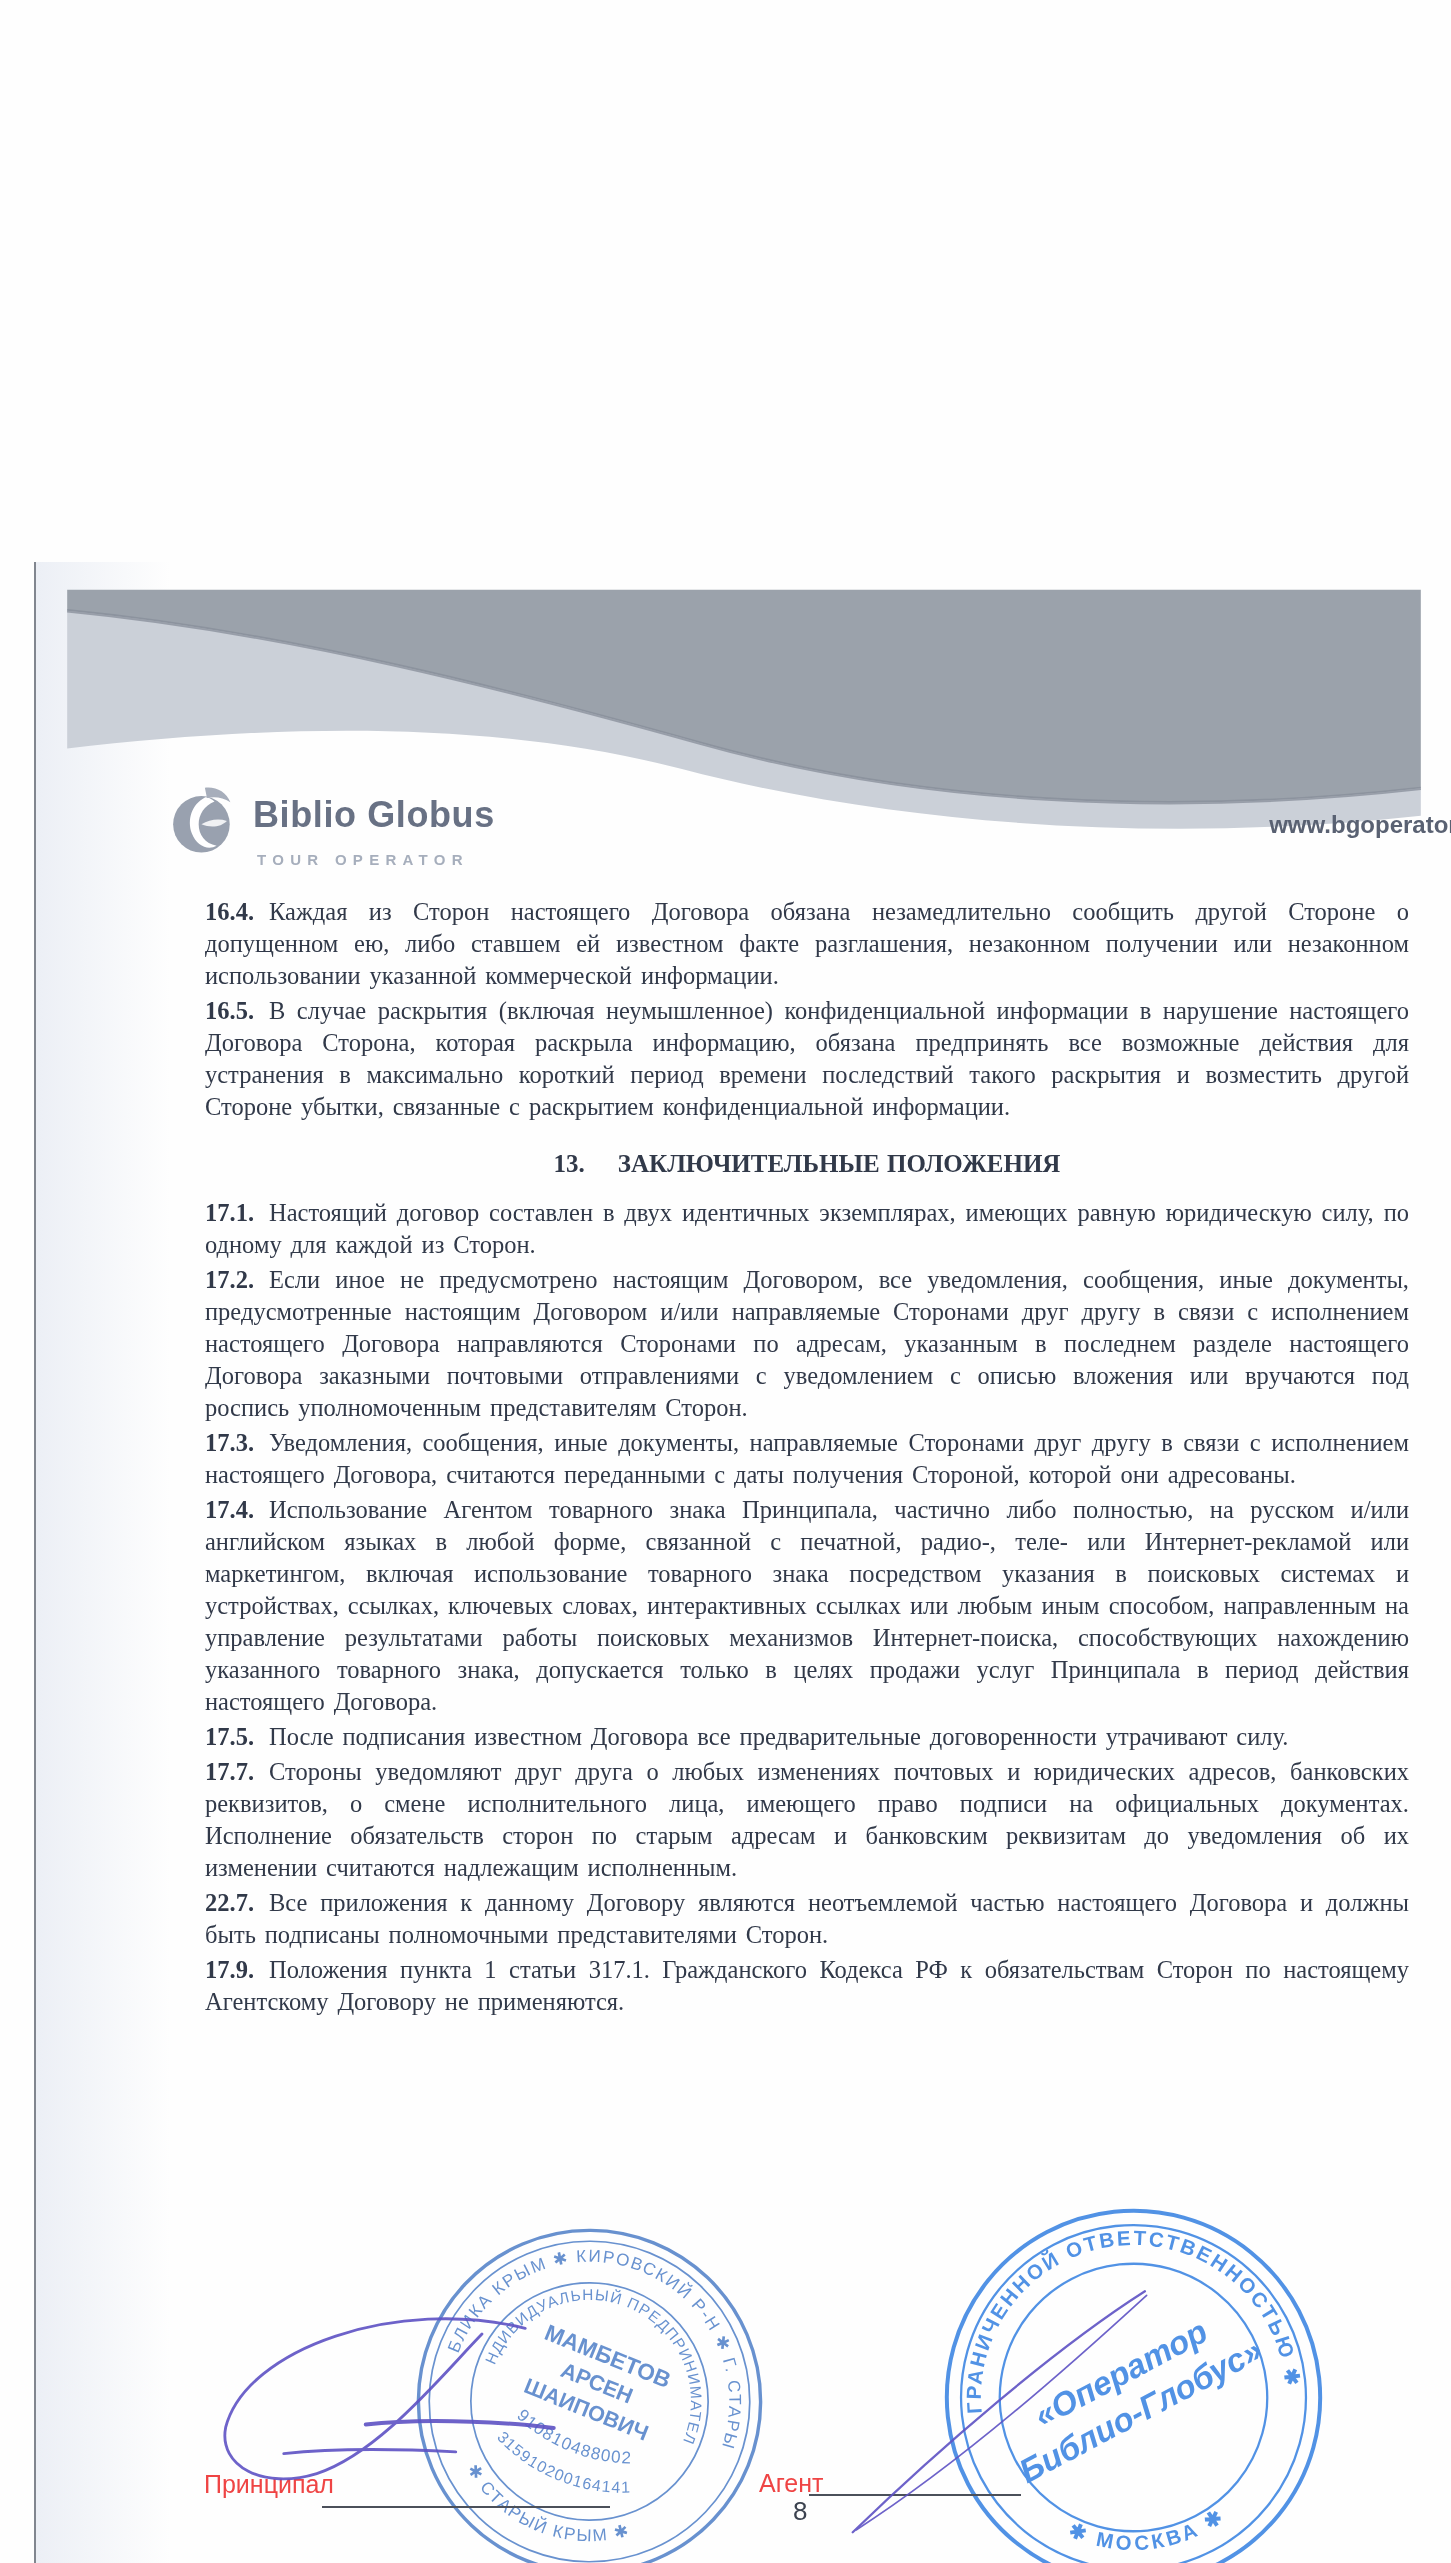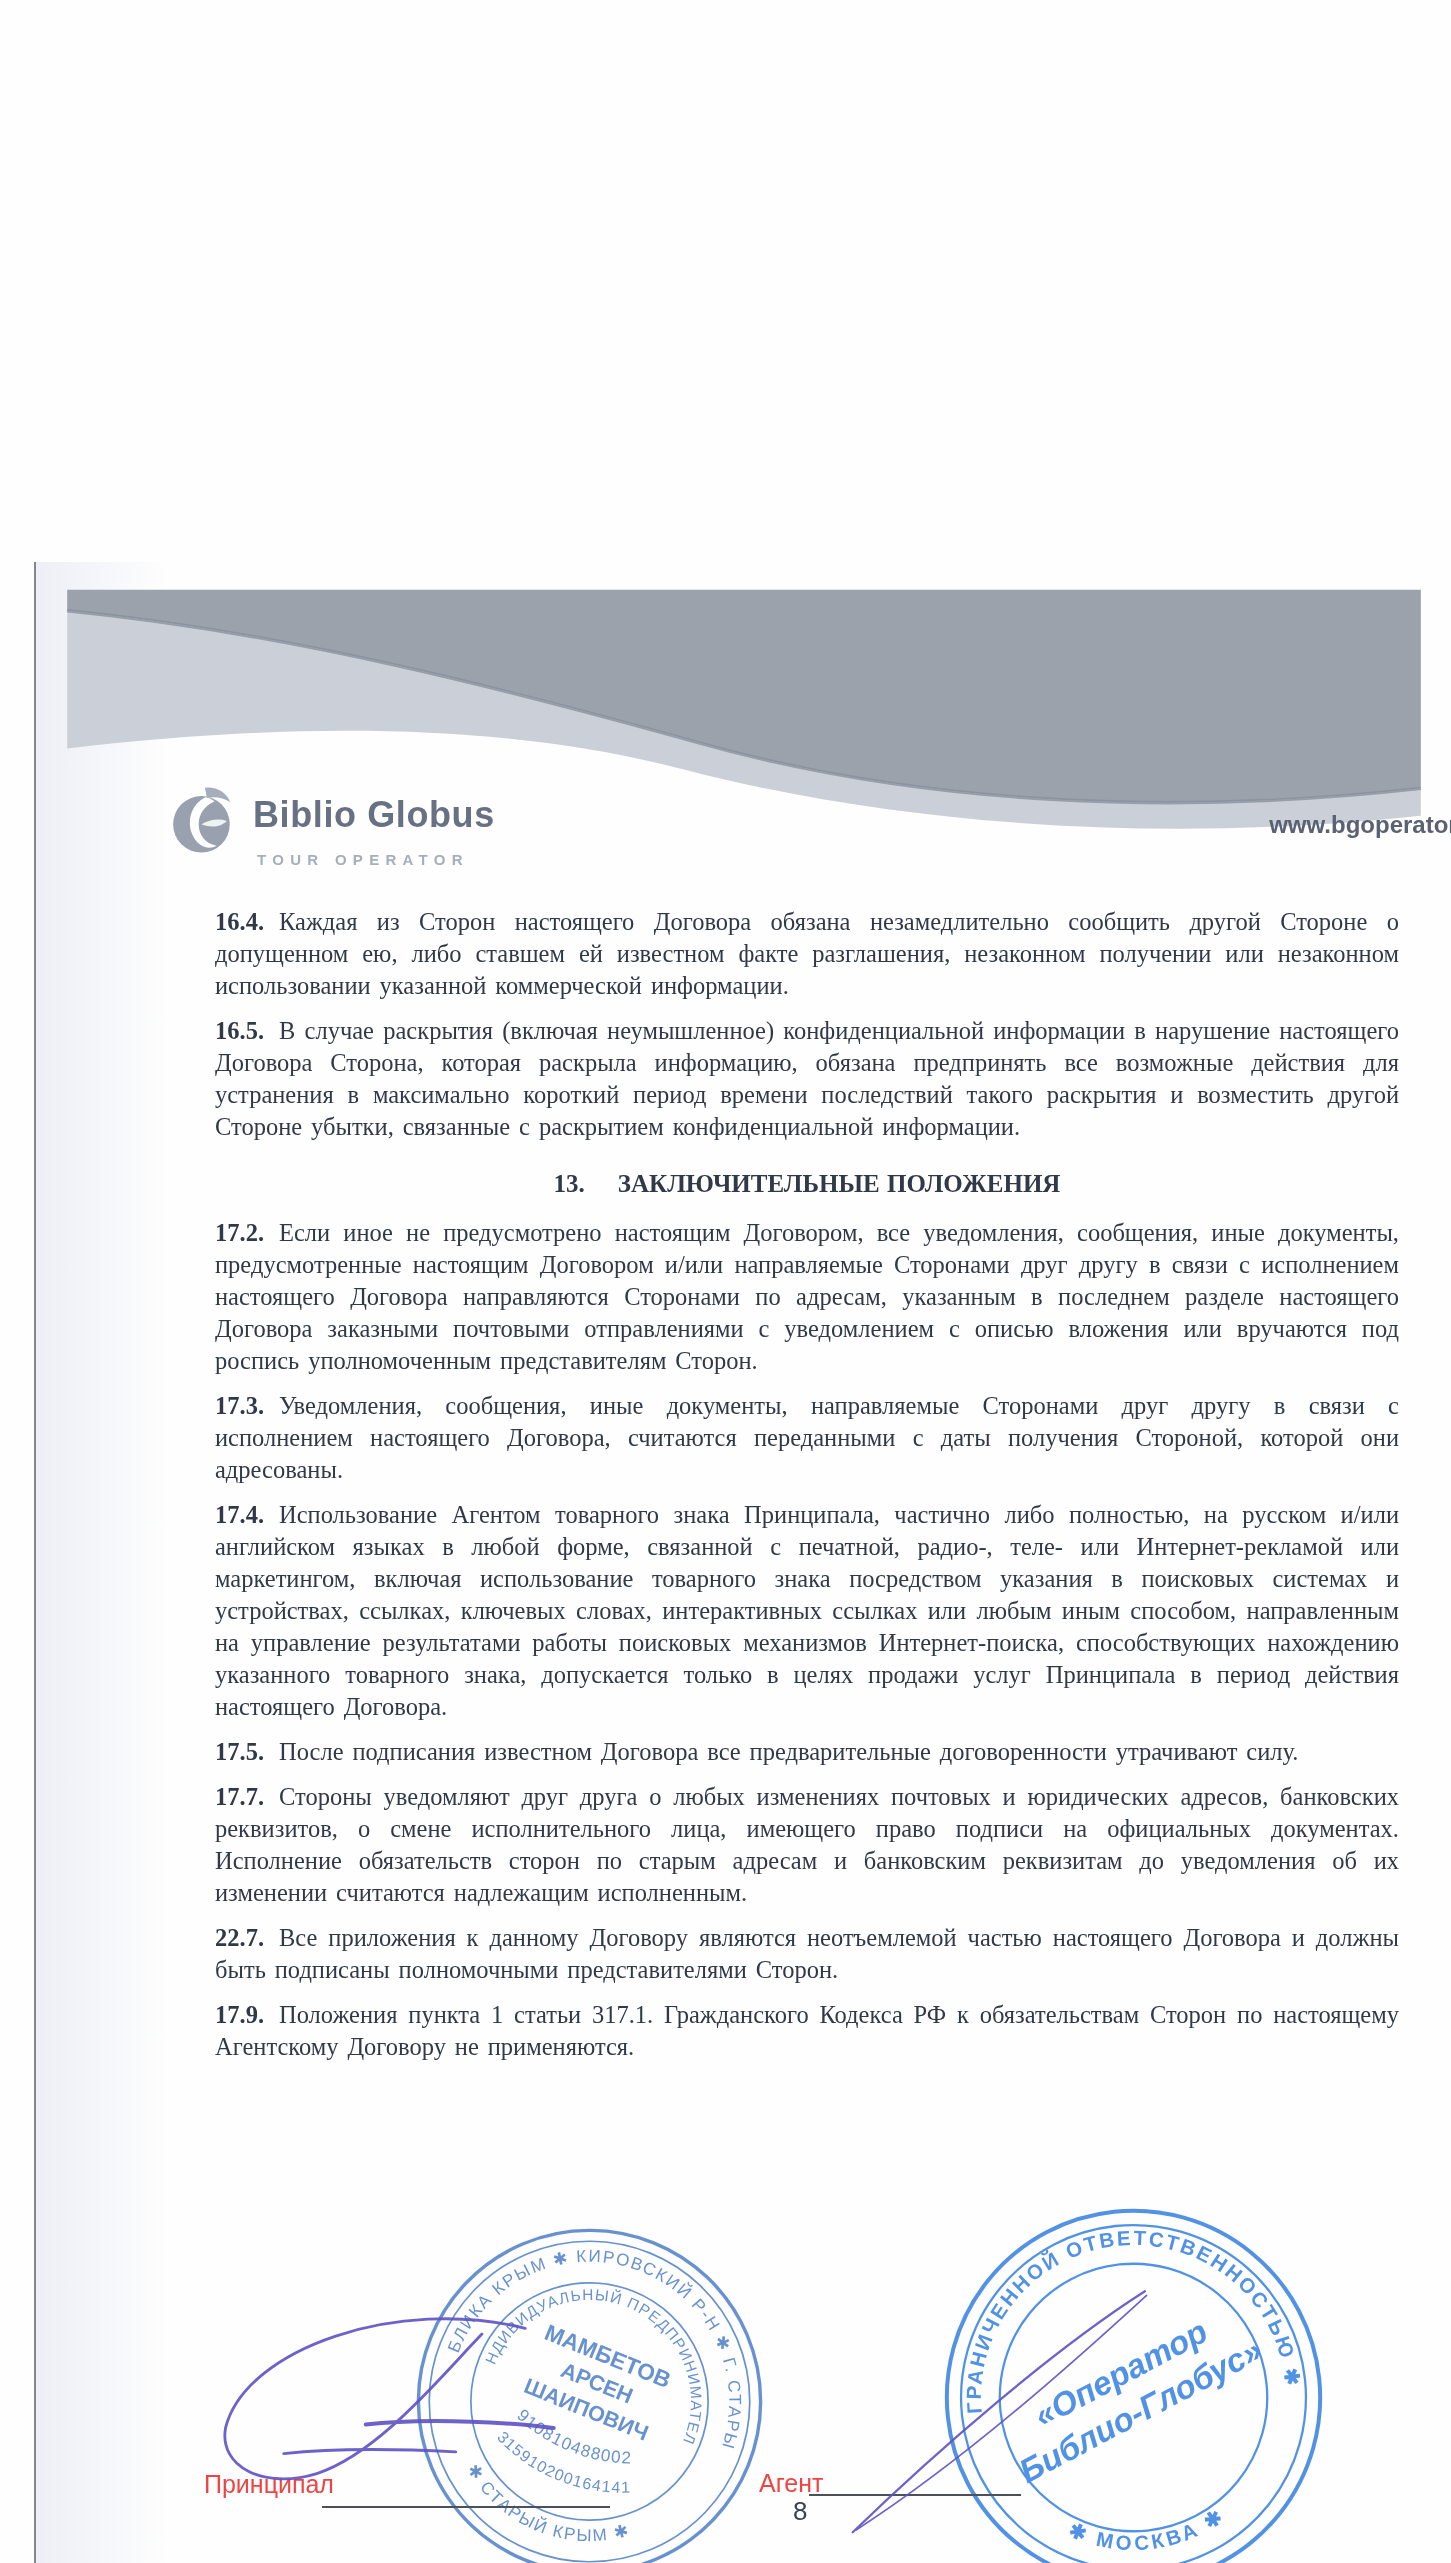--- a/index.html
+++ b/index.html
@@ -12,21 +12,21 @@
   .logo-row{position:absolute;left:169px;top:785px;width:1196px;height:108px;}
   .logo-mark{position:absolute;left:0;top:0;width:69px;height:69px;}
   .brand{position:absolute;left:84px;top:9px;font-family:"Liberation Sans",sans-serif;
          font-size:36px;font-weight:bold;letter-spacing:0.6px;color:#687184;}
   .tagline{position:absolute;left:88px;top:66px;font-family:"Liberation Sans",sans-serif;
          font-size:15px;font-weight:bold;letter-spacing:6.3px;color:#a6aebc;}
   .site{position:absolute;left:931px;top:26px;width:387px;text-align:right;
          font-family:"Liberation Sans",sans-serif;font-size:24px;font-weight:600;color:#596172;}
   .doc{position:absolute;left:202px;top:893px;width:1210px;
        font-size:24.5px;line-height:32px;color:#313949;text-align:justify;word-spacing:2.8px;}
-  .doc p{margin:13px;}
+  .doc p{margin:3px;}
   .doc p b{padding-right:15px;}
   .sec-head{font-weight:bold;text-align:center;font-size:25px;margin:25px 0 17px 0 !important;
        word-spacing:1.1px;}
   .sec-head .sec-num{display:inline-block;margin-right:33px;}
   .footer-label{position:absolute;font-family:"Liberation Sans",sans-serif;font-size:25px;color:#ef4444;}
   .sig-line{position:absolute;height:2.3px;background:#4b505a;}
   .page-num{position:absolute;left:793px;top:2496px;font-family:"Liberation Sans",sans-serif;
        font-size:26px;color:#3c4350;}
   .stamp{position:absolute;opacity:0.83;}
   .overlay{position:absolute;left:0;top:0;pointer-events:none;}
@@ -55,20 +55,21 @@
     </svg>
     <div class="brand">Biblio Globus</div>
     <div class="tagline">TOUR OPERATOR</div>
     <div class="site">www.bgoperator.ru</div>
   </div>
 
   <div class="doc">
     <p><b>16.4.</b><span>Каждая из Сторон настоящего Договора обязана незамедлительно сообщить другой Стороне о допущенном ею, либо ставшем ей известном факте разглашения, незаконном получении или незаконном использовании указанной коммерческой информации.</span></p>
     <p><b>16.5.</b><span>В случае раскрытия (включая неумышленное) конфиденциальной информации в нарушение настоящего Договора Сторона, которая раскрыла информацию, обязана предпринять все возможные действия для устранения в максимально короткий период времени последствий такого раскрытия и возместить другой Стороне убытки, связанные с раскрытием конфиденциальной информации.</span></p>
     <p class="sec-head"><span class="sec-num">13.</span><span>ЗАКЛЮЧИТЕЛЬНЫЕ ПОЛОЖЕНИЯ</span></p>
+    <p><b>17.1.</b><span>Настоящий договор составлен в двух идентичных экземплярах, имеющих равную юридическую силу, по одному для каждой из Сторон.</span></p>
     <p><b>17.2.</b><span>Если иное не предусмотрено настоящим Договором, все уведомления, сообщения, иные документы, предусмотренные настоящим Договором и/или направляемые Сторонами друг другу в связи с исполнением настоящего Договора направляются Сторонами по адресам, указанным в последнем разделе настоящего Договора заказными почтовыми отправлениями с уведомлением с описью вложения или вручаются под роспись уполномоченным представителям Сторон.</span></p>
     <p><b>17.3.</b><span>Уведомления, сообщения, иные документы, направляемые Сторонами друг другу в связи с исполнением настоящего Договора, считаются переданными с даты получения Стороной, которой они адресованы.</span></p>
     <p><b>17.4.</b><span>Использование Агентом товарного знака Принципала, частично либо полностью, на русском и/или английском языках в любой форме, связанной с печатной, радио-, теле- или Интернет-рекламой или маркетингом, включая использование товарного знака посредством указания в поисковых системах и устройствах, ссылках, ключевых словах, интерактивных ссылках или любым иным способом, направленным на управление результатами работы поисковых механизмов Интернет-поиска, способствующих нахождению указанного товарного знака, допускается только в целях продажи услуг Принципала в период действия настоящего Договора.</span></p>
     <p><b>17.5.</b><span>После подписания известном Договора все предварительные договоренности утрачивают силу.</span></p>
     <p><b>17.7.</b><span>Стороны уведомляют друг друга о любых изменениях почтовых и юридических адресов, банковских реквизитов, о смене исполнительного лица, имеющего право подписи на официальных документах. Исполнение обязательств сторон по старым адресам и банковским реквизитам до уведомления об их изменении считаются надлежащим исполненным.</span></p>
     <p><b>22.7.</b><span>Все приложения к данному Договору являются неотъемлемой частью настоящего Договора и должны быть подписаны полномочными представителями Сторон.</span></p>
     <p><b>17.9.</b><span>Положения пункта 1 статьи 317.1. Гражданского Кодекса РФ к обязательствам Сторон по настоящему Агентскому Договору не применяются.</span></p>
   </div>
 
   <svg class="stamp" style="left:407px;top:2219px;" width="365" height="365" viewBox="-320 -320 640 640">

